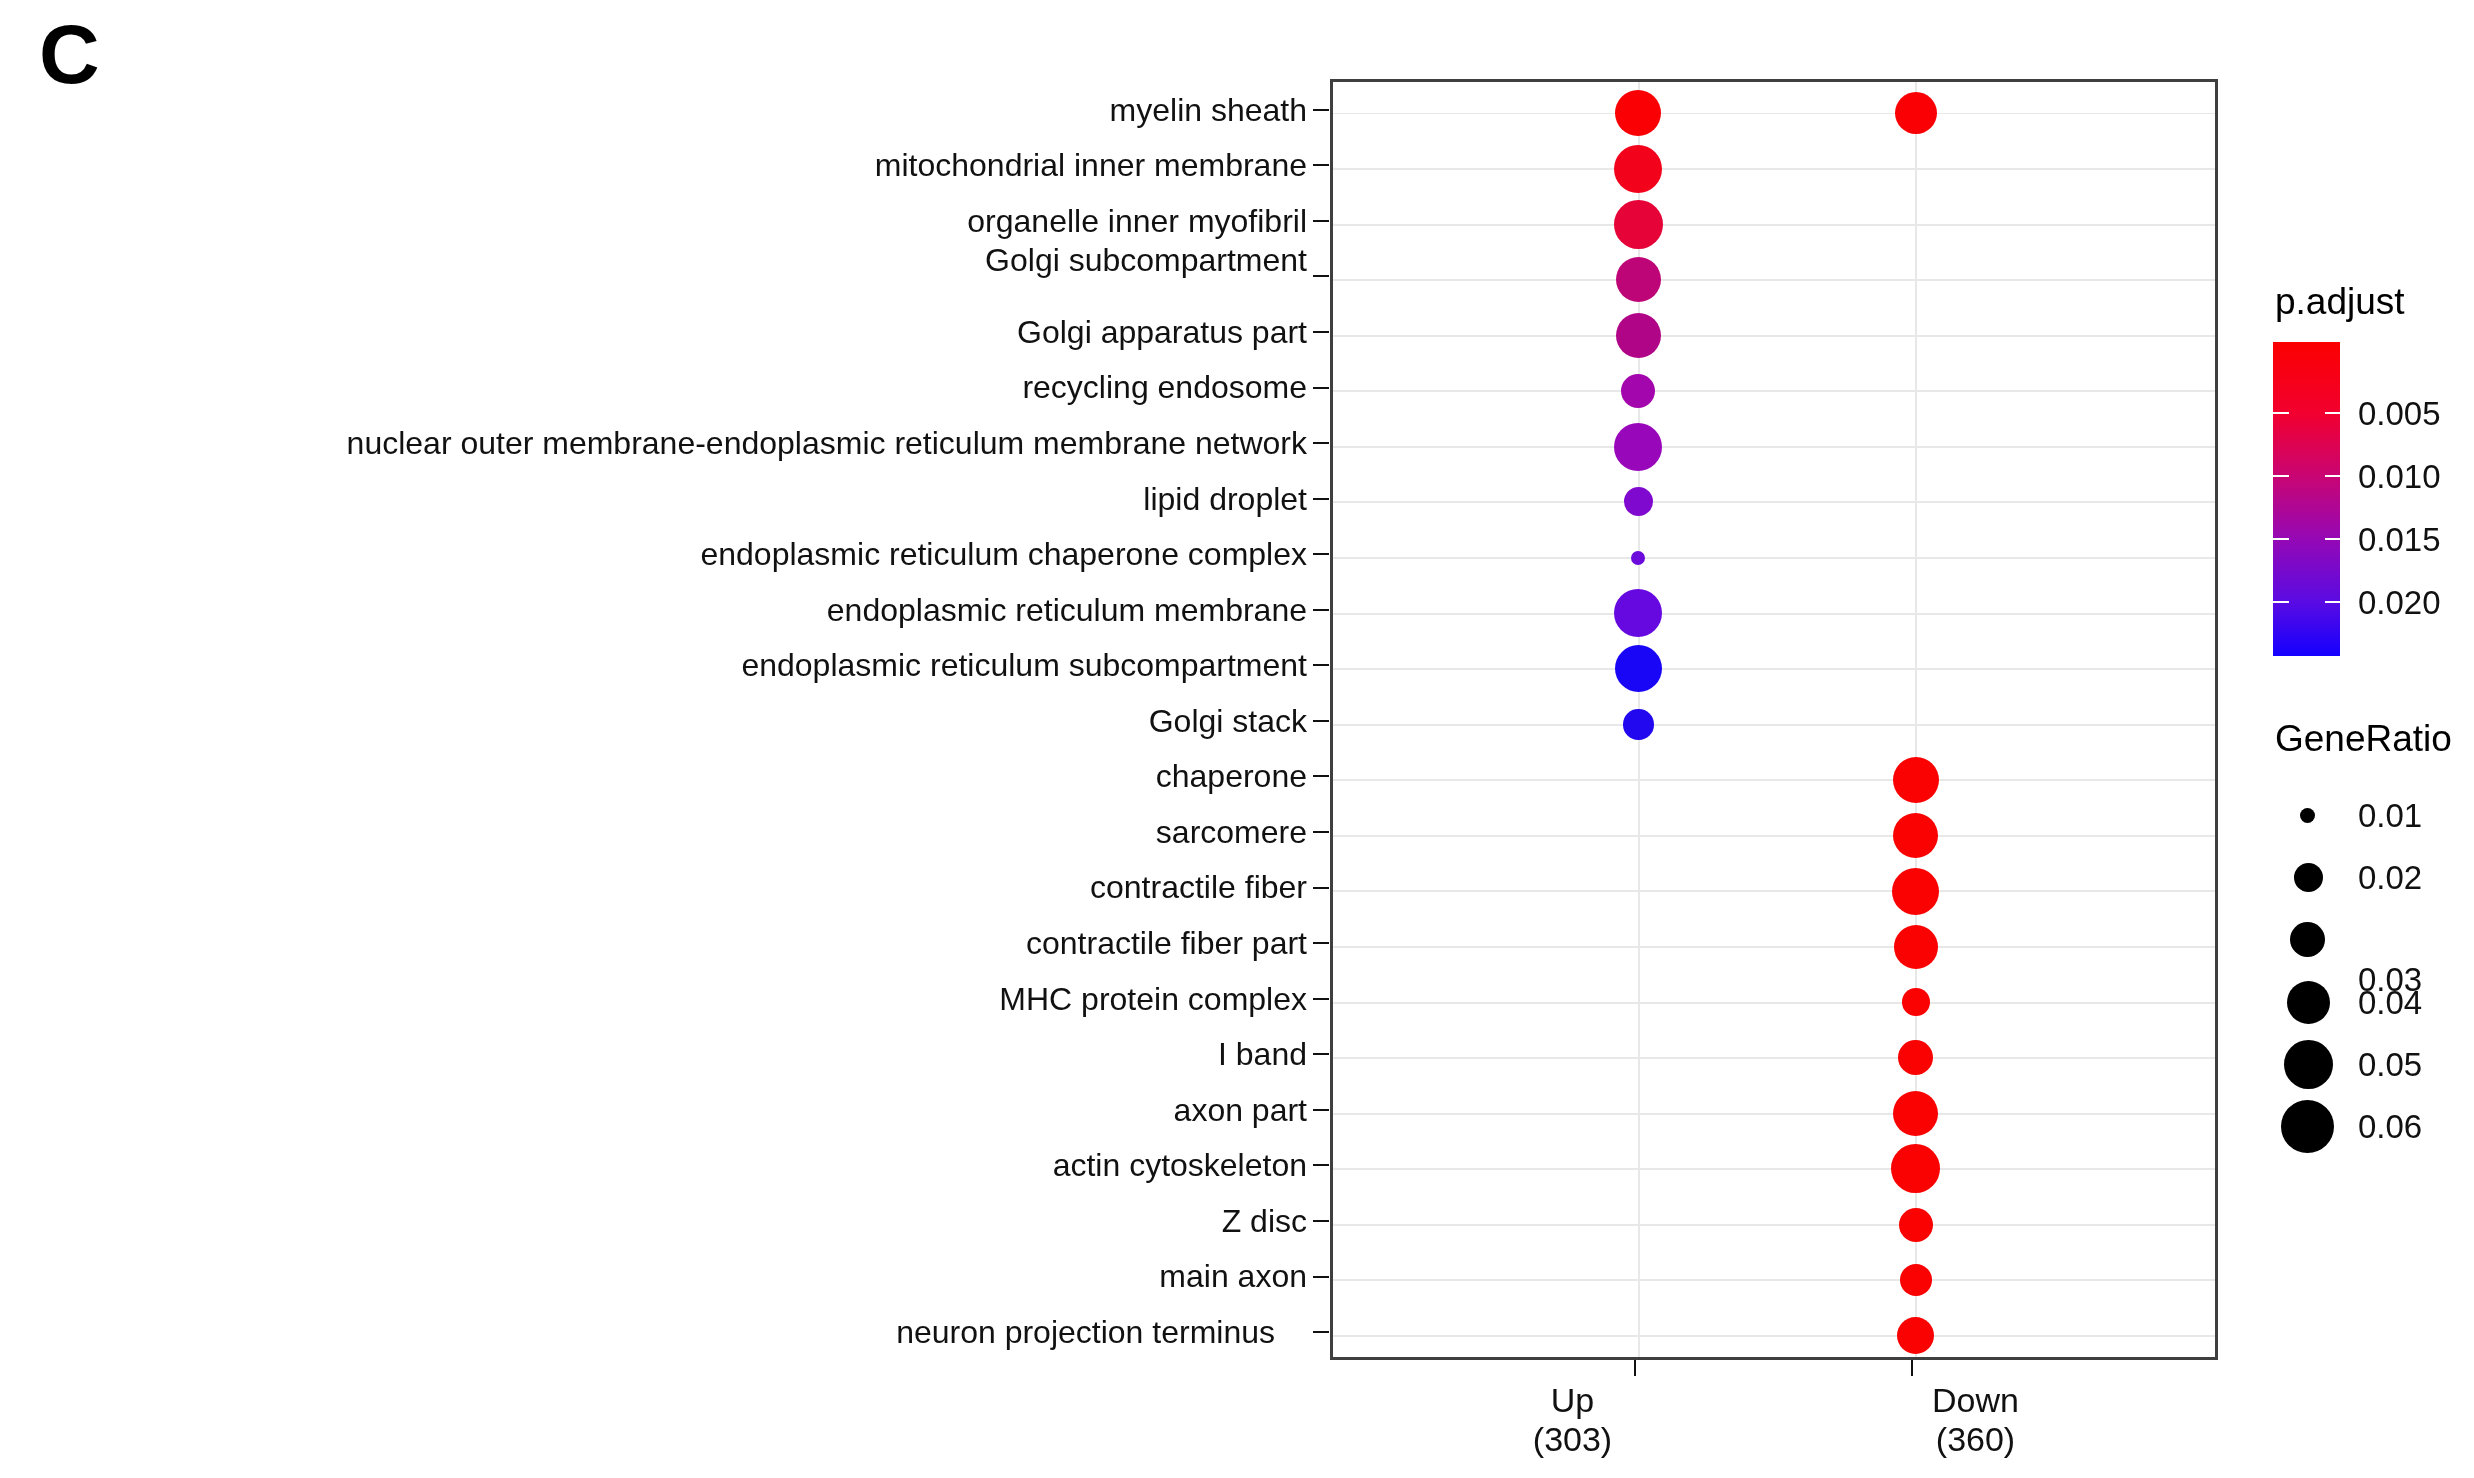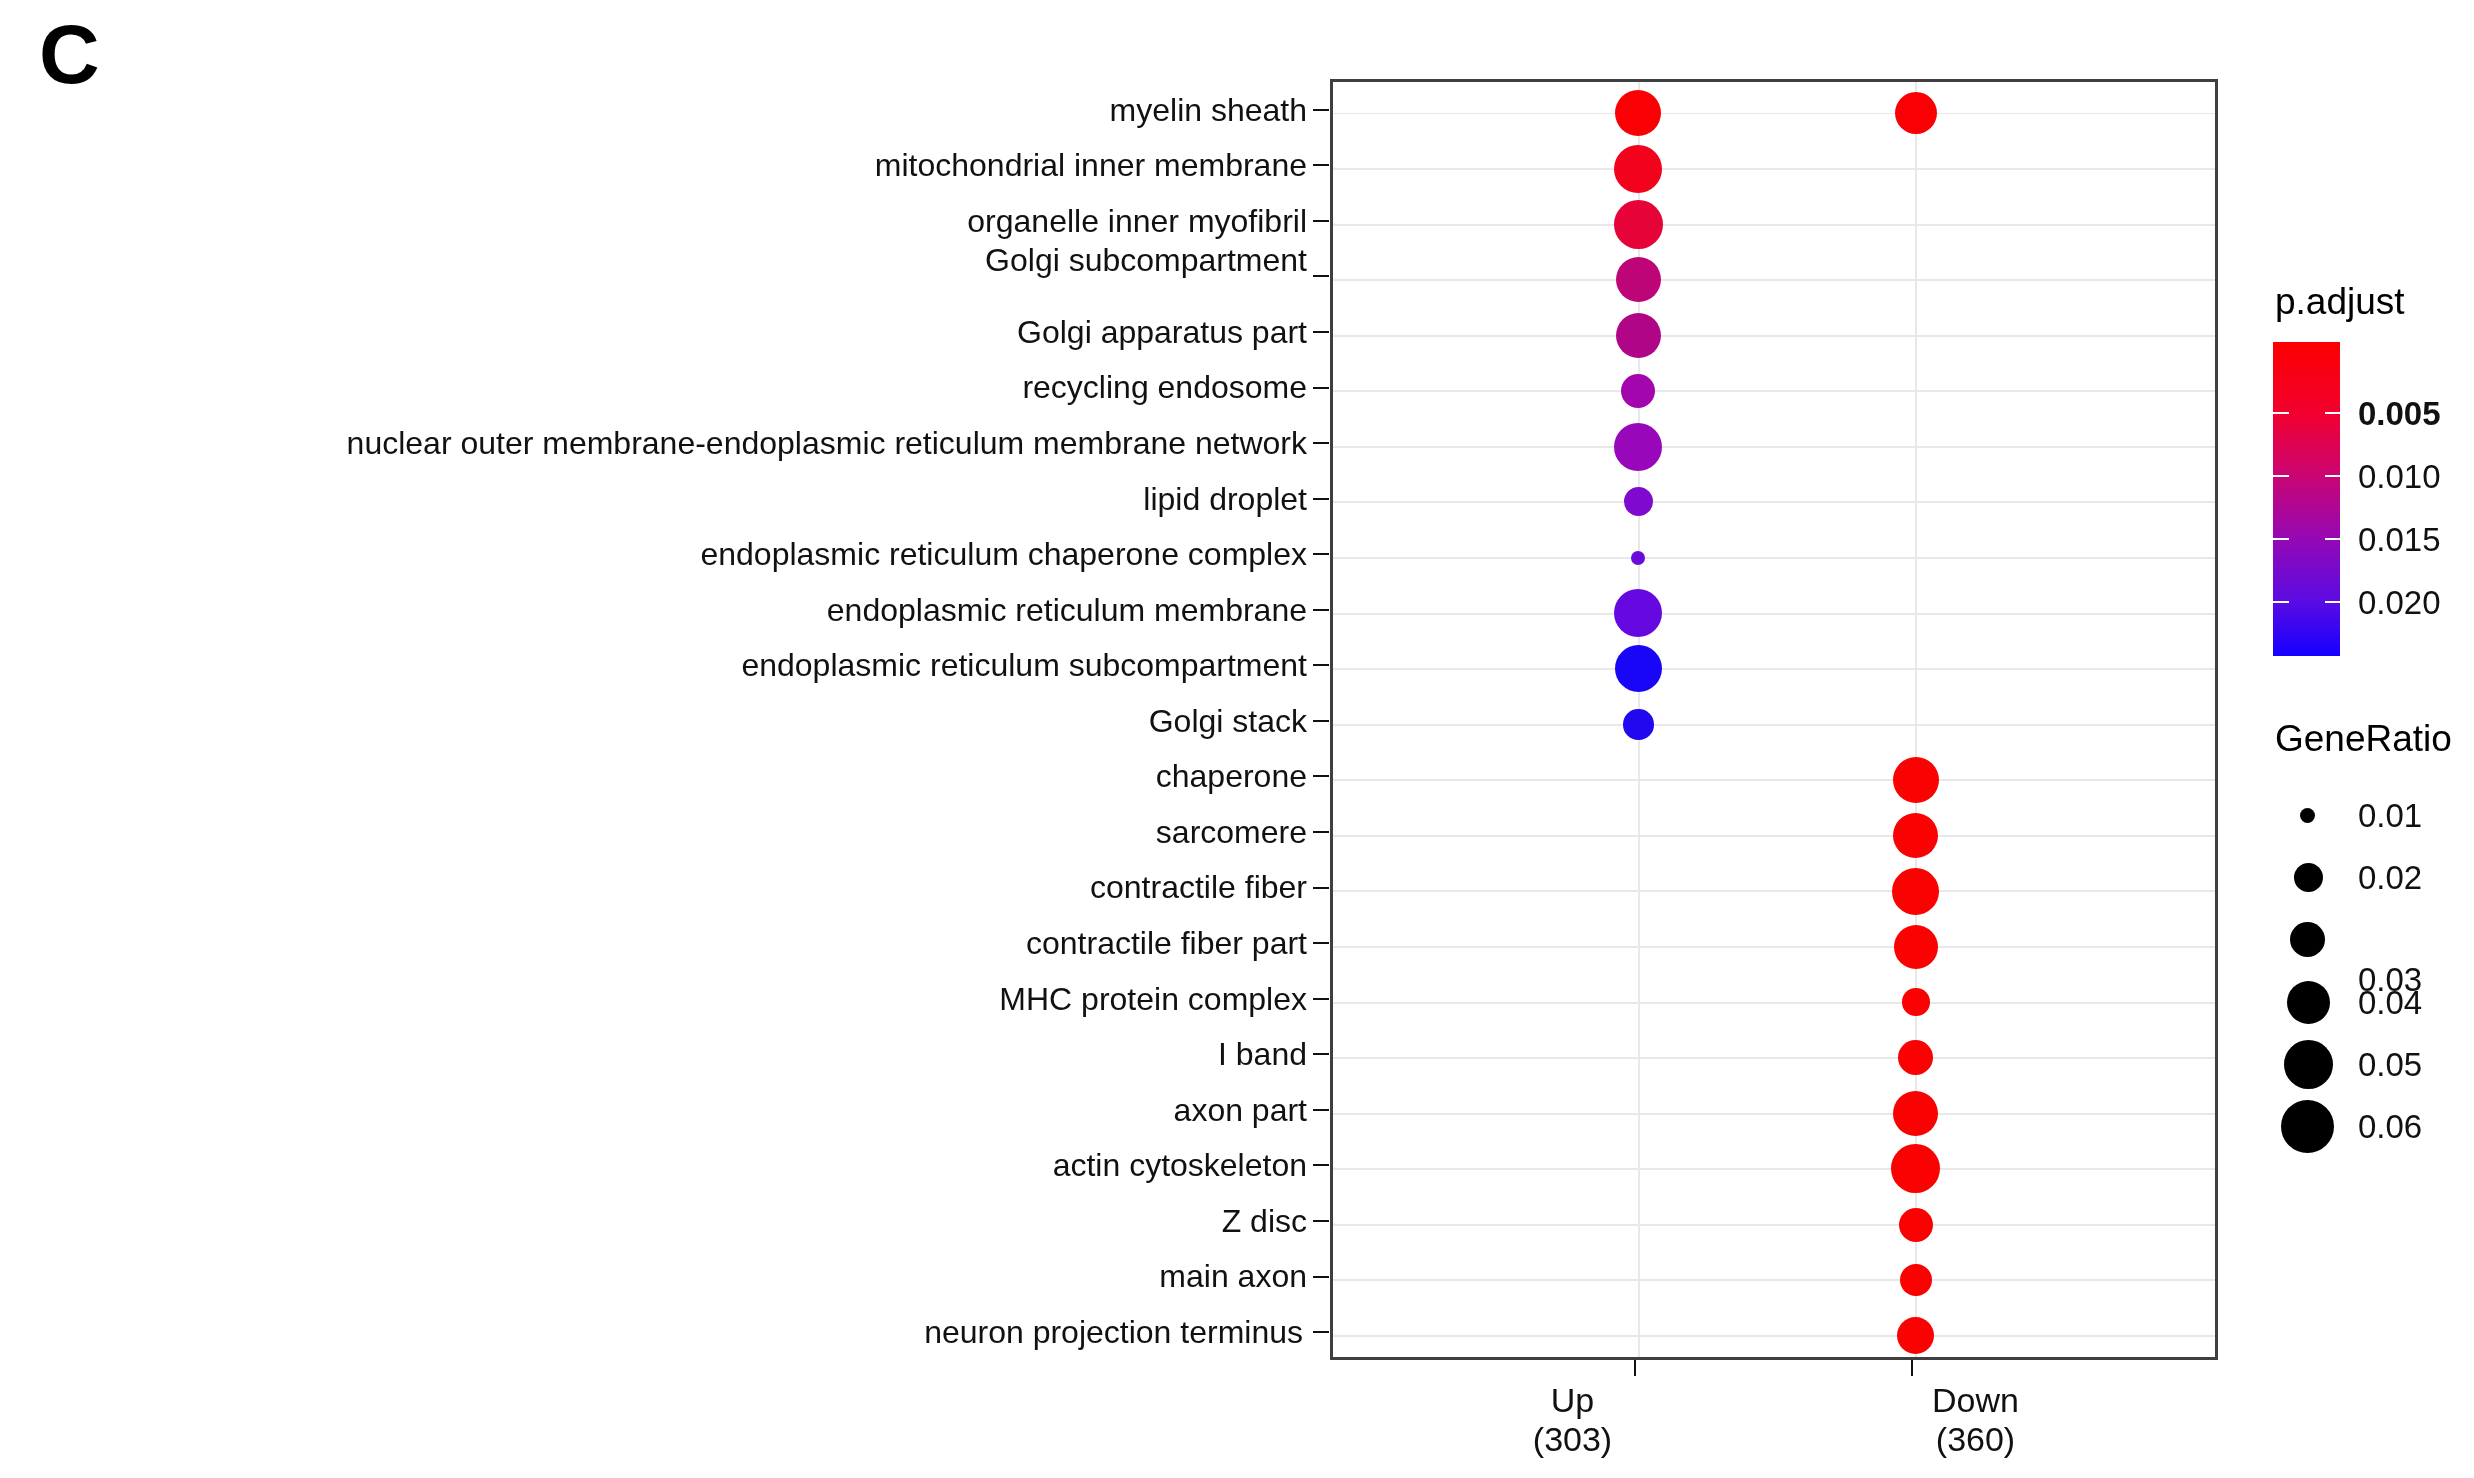--- a/index.html
+++ b/index.html
@@ -164,21 +164,21 @@
       <div class="y-label" style="right: 1168px; top: 1036px;">I band</div>
       <div class="tick-y abs" style="left: 1313px; top: 1109px;"></div>
       <div class="y-label" style="right: 1168px; top: 1092px;">axon part</div>
       <div class="tick-y abs" style="left: 1313px; top: 1164px;"></div>
       <div class="y-label" style="right: 1168px; top: 1147px;">actin cytoskeleton</div>
       <div class="tick-y abs" style="left: 1313px; top: 1220px;"></div>
       <div class="y-label" style="right: 1168px; top: 1203px;">Z disc</div>
       <div class="tick-y abs" style="left: 1313px; top: 1276px;"></div>
       <div class="y-label" style="right: 1168px; top: 1258px;">main axon</div>
       <div class="tick-y abs" style="left: 1313px; top: 1331px;"></div>
-      <div class="y-label" style="right: 1172px; top: 1314px;">neuron projection terminus</div>
+      <div class="y-label" style="right: 1200px; top: 1314px;">neuron projection terminus</div>
     </div>
   <div id="x-axis">
     <div class="x-label-block abs" style="left:1438px;top:1381px;">
       <div>Up</div>
       <div>(303)</div>
     </div>
     <div class="x-label-block abs" style="left:1841px;top:1381px;">
       <div>Down</div>
       <div>(360)</div>
     </div>
@@ -191,21 +191,21 @@
     <div id="colorbar" class="abs" style="background: linear-gradient(rgb(251, 0, 0) 0%, rgb(242, 0, 47) 22.7%, rgb(201, 5, 115) 42.7%, rgb(149, 8, 181) 62.7%, rgb(90, 11, 227) 82.7%, rgb(20, 0, 255) 100%);"></div>
   </div>
 
   <div id="legend-generatio">
     <div id="legend-generatio-title" class="abs" style="left:2275px;top:719px;">GeneRatio</div>
     <div id="generatio-items"></div>
   </div>
 
 <div class="cbar-tick abs" style="top: 412px; left: 2273px;"></div>
     <div class="cbar-tick abs" style="top: 412px; left: 2325px;"></div>
-    <div class="cbar-label" style="top: 397px; font-weight: bold;">0.005</div>
+    <div class="cbar-label" style="top: 397px;">0.005</div>
     <div class="cbar-tick abs" style="top: 475px; left: 2273px;"></div>
     <div class="cbar-tick abs" style="top: 475px; left: 2325px;"></div>
     <div class="cbar-label" style="top: 460px;">0.010</div>
     <div class="cbar-tick abs" style="top: 538px; left: 2273px;"></div>
     <div class="cbar-tick abs" style="top: 538px; left: 2325px;"></div>
     <div class="cbar-label" style="top: 523px;">0.015</div>
     <div class="cbar-tick abs" style="top: 601px; left: 2273px;"></div>
     <div class="cbar-tick abs" style="top: 601px; left: 2325px;"></div>
     <div class="cbar-label" style="top: 586px;">0.020</div>
     <div class="gr-dot abs" style="height: 15.3px; width: 15.3px; left: 2300px; top: 808px;"></div>

